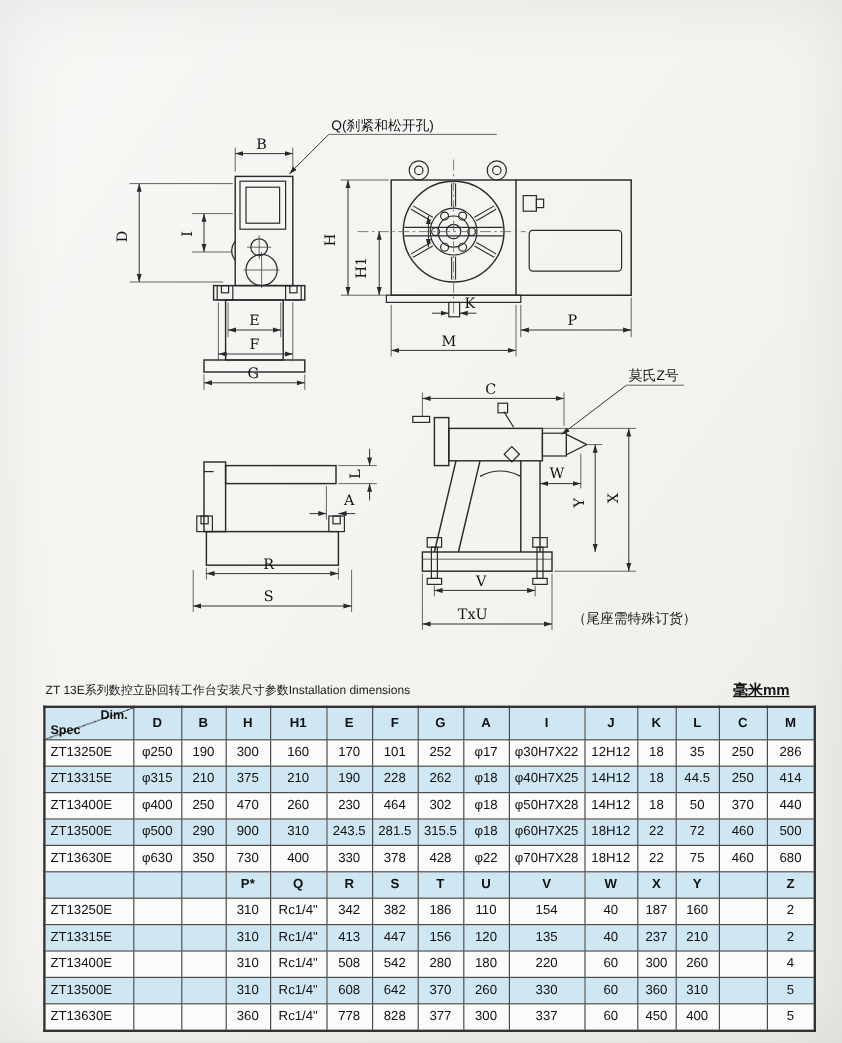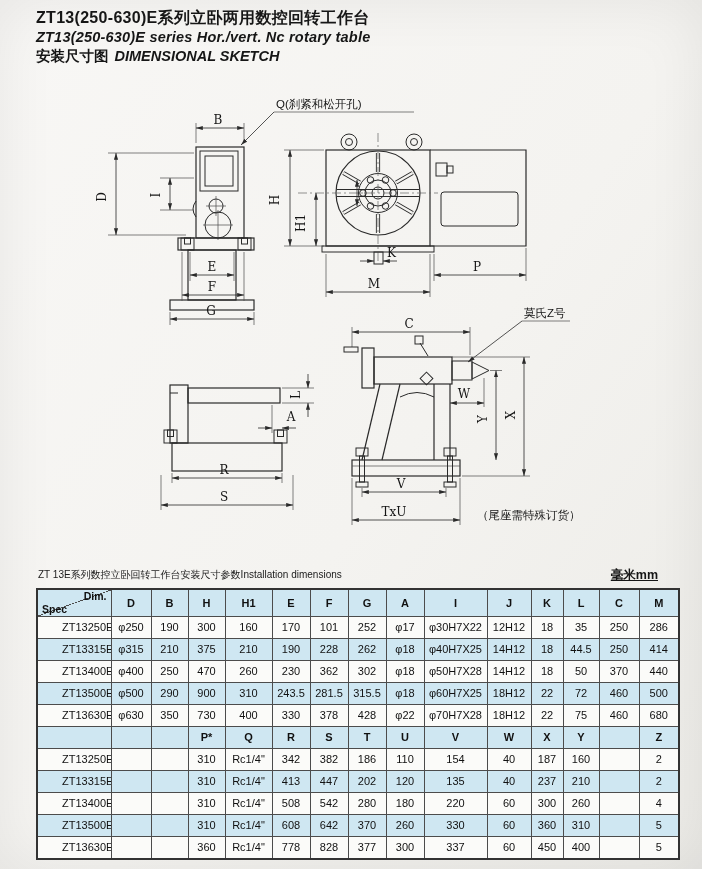--- a/index.html
+++ b/index.html
@@ -27,36 +27,31 @@
   
   .cap{position:absolute;left:38px;top:568px;font-size:10px;color:#1a1a1a;}
   .unit{position:absolute;right:44px;top:567px;font-size:12.5px;font-weight:bold;text-decoration:underline;}
   table.spec{position:absolute;left:36px;top:588px;width:642px;border-collapse:collapse;
              table-layout:fixed;border:2px solid #333;background:#fbfbf9;}
   table.spec td{border:1px solid #4c4c4c;font-size:11px;text-align:center;height:21px;
                 line-height:21px;padding:0;overflow:hidden;white-space:nowrap;color:#111;}
   table.spec tr.h1 td{height:26px;line-height:26px;font-weight:bold;}
   table.spec tr.h1, table.spec tr.h2, table.spec tr.alt{background:#cfe7f2;}
   table.spec tr.h2 td{font-weight:bold;}
-  table.spec td.spec-cell{text-align:left;padding-left:24px;}
+  table.spec td.spec-cell{text-align:left;padding-left:4px;}
   td.corner{position:relative;background:
      linear-gradient(to bottom right,transparent 49.2%,#4c4c4c 49.2%,#4c4c4c 50.8%,transparent 50.8%);}
   td.corner .cd{position:absolute;top:0;right:4px;line-height:13px;font-size:10.5px;padding-left:44px;}
   td.corner .cs{position:absolute;bottom:0;left:4px;line-height:13px;font-size:10.5px;}
 </style>
 </head>
 <body>
 
 <div class="page">
 
-  <div class="titles">
-    <div class="t1">ZT13(250-630)E系列立卧两用数控回转工作台</div>
-    <div class="t2">ZT13(250-630)E series Hor./vert. Nc rotary table</div>
-    <div class="t3"><span>安装尺寸图</span><span class="it">DIMENSIONAL SKETCH</span></div>
-  </div>
 
   <svg class="drawing" width="702" height="480" viewBox="0 0 702 480">
     <defs>
       <marker id="ae" markerWidth="10" markerHeight="8" refX="8.5" refY="3" orient="auto-start-reverse">
         <path d="M0 .4 L8.5 3 L0 5.6 Z" fill="#2a2a2a"></path>
       </marker>
     </defs>
 
     <g>
       <rect class="ln2" x="196" y="62" width="48" height="91"></rect>
@@ -331,21 +326,21 @@
           <td>250</td>
           <td>414</td>
         </tr>
         <tr>
           <td class="spec-cell">ZT13400E</td>
           <td>φ400</td>
           <td>250</td>
           <td>470</td>
           <td>260</td>
           <td>230</td>
-          <td>362</td>
+          <td>464</td>
           <td>302</td>
           <td>φ18</td>
           <td>φ50H7X28</td>
           <td>14H12</td>
           <td>18</td>
           <td>50</td>
           <td>370</td>
           <td>440</td>
         </tr>
         <tr class="alt">
@@ -417,21 +412,21 @@
           <td>2</td>
         </tr>
         <tr class="alt">
           <td class="spec-cell">ZT13315E</td>
           <td></td>
           <td></td>
           <td>310</td>
           <td>Rc1/4"</td>
           <td>413</td>
           <td>447</td>
-          <td>202</td>
+          <td>156</td>
           <td>120</td>
           <td>135</td>
           <td>40</td>
           <td>237</td>
           <td>210</td>
           <td></td>
           <td>2</td>
         </tr>
         <tr>
           <td class="spec-cell">ZT13400E</td>

